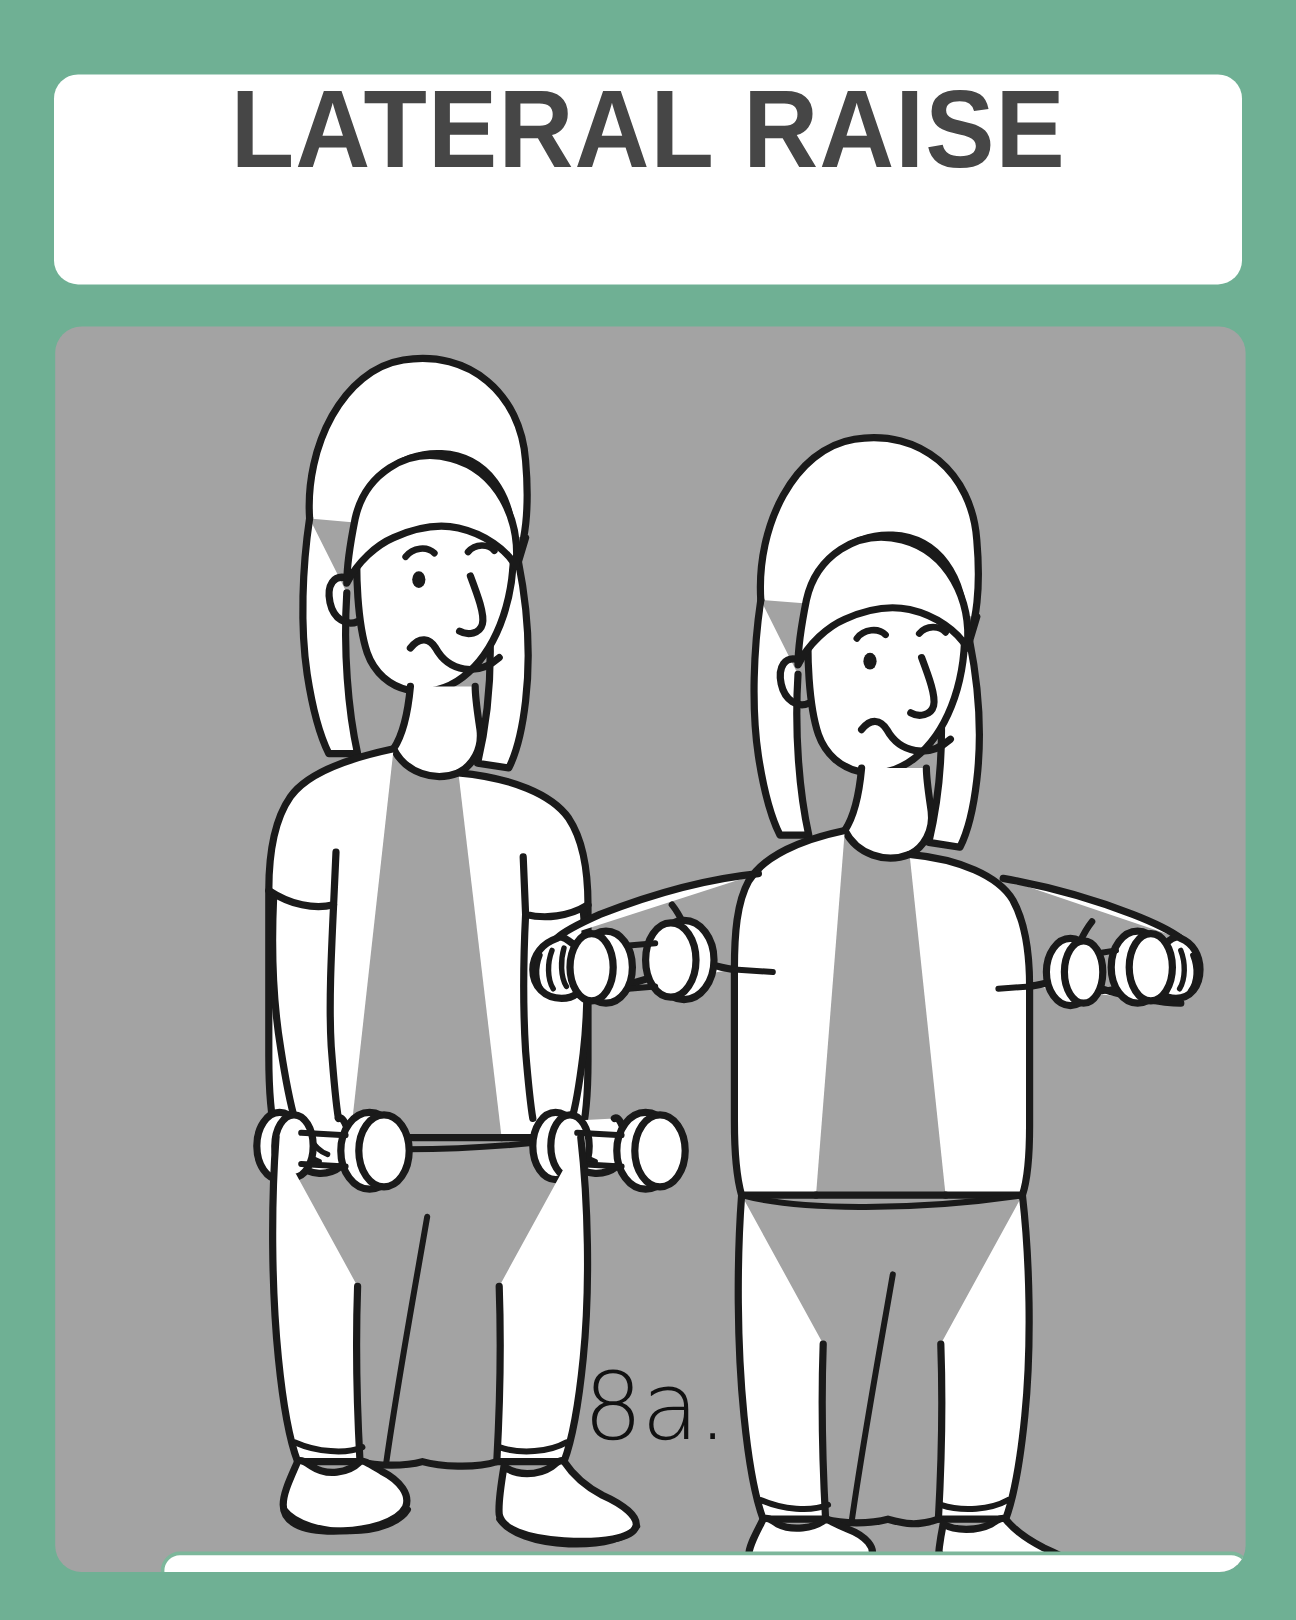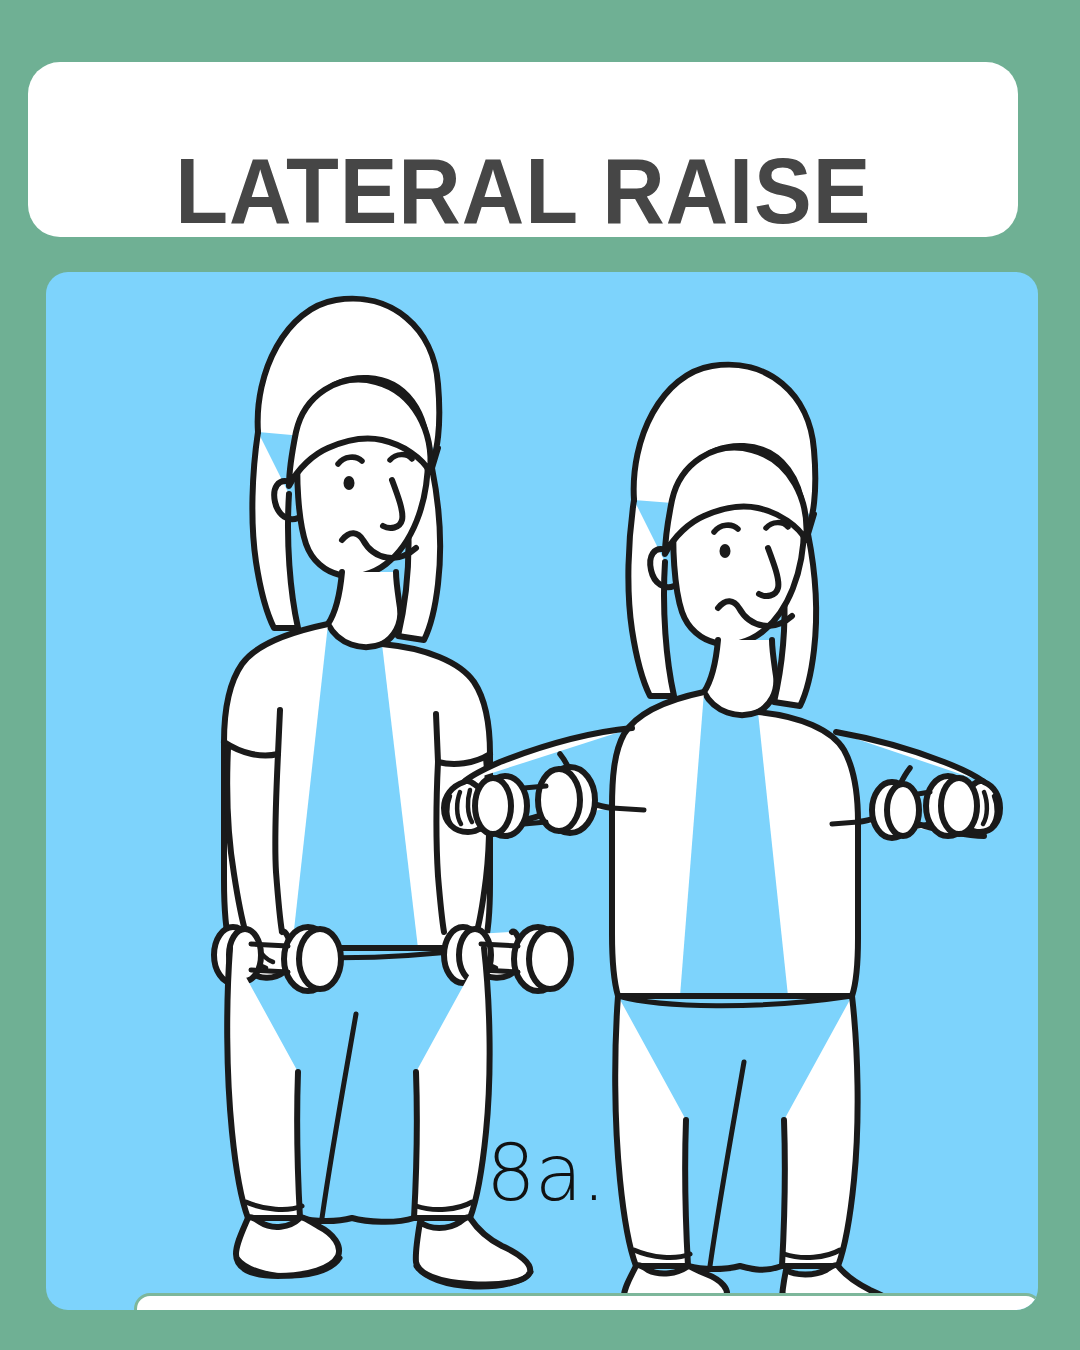--- a/index.html
+++ b/index.html
@@ -15,49 +15,49 @@
   }
   .card {
     position: absolute;
     inset: 0;
     background: #6FB094;
   }
 
   
   .title-card {
     position: absolute;
-    left: 28px;
+    left: 45px;
     top: 62px;
     width: 990px;
     height: 175px;
     background: #FFFFFF;
-    border-radius: 32px;
+    border-radius: 20px;
     display: flex;
-    align-items: flex-end;
+    align-items: flex-start;
     justify-content: center;
   }
   .title-text {
     font-family: "Liberation Sans", sans-serif;
     font-weight: bold;
     font-size: 92px;
     letter-spacing: 1px;
     color: #464646;
     line-height: 1;
     transform: scaleX(0.94);
     white-space: nowrap;
   }
 
   
   .main-panel {
     position: absolute;
     left: 46px;
     top: 272px;
     width: 992px;
     height: 1038px;
-    background: #7dd3fc;
+    background: #a3a3a3;
     border-radius: 22px;
     overflow: hidden;
   }
   .figure-stage {
     position: absolute;
     left: 0;
     top: 0;
     width: 988px;
     height: 1038px;
   }

